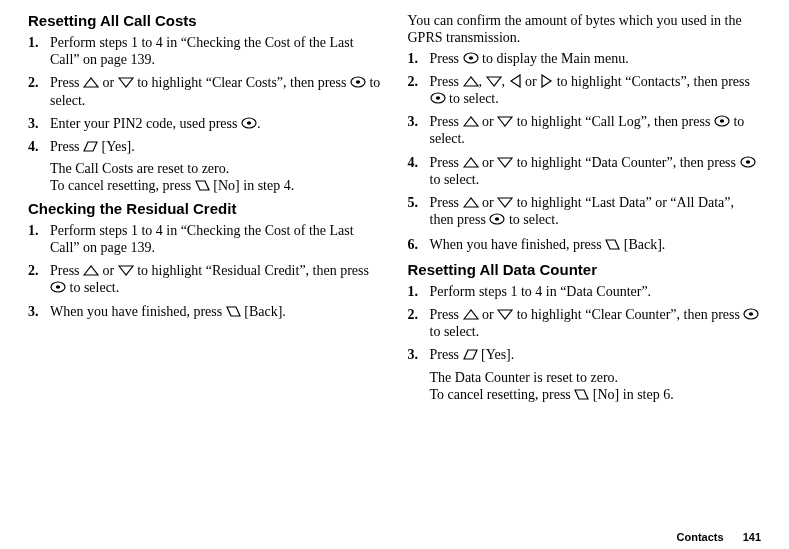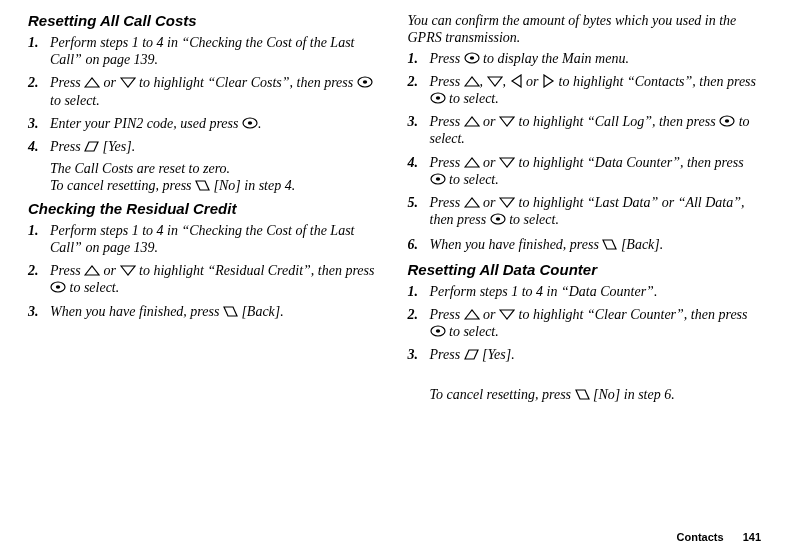--- a/index.html
+++ b/index.html
@@ -9,21 +9,20 @@
     color: #000;
     width: 789px;
     height: 549px;
     box-sizing: border-box;
     padding: 10px 28px 8px 28px;
     position: relative;
   }
   .columns {
     display: flex;
     gap: 26px;
-    font-style: italic;
   }
   .col {
     flex: 1;
     font-size: 14px;
     line-height: 1.22;
   }
   .h-sub {
     font-family: Arial, Helvetica, sans-serif;
     font-weight: bold;
     font-size: 15px;
@@ -252,21 +251,21 @@
           </svg><span> to select.</span>
       </li>
       <li>
         <span class="num">3.</span>
         <span>Press </span><svg class="ic" width="15" height="13">
             <use href="#i-soft-left"></use>
           </svg><span> [Yes].</span>
       </li>
     </ol>
     <div class="note">
-      <br>
+      <span>The Data Counter is reset to zero.</span><br>
       <span>To cancel resetting, press </span><svg class="ic" width="15" height="13">
           <use href="#i-soft-right"></use>
         </svg><span> [No] in step 6.</span>
     </div>
   </div>
 </div>
 
 <div class="footer">
   <span class="label">Contacts</span>
   <span class="pg">141</span>

